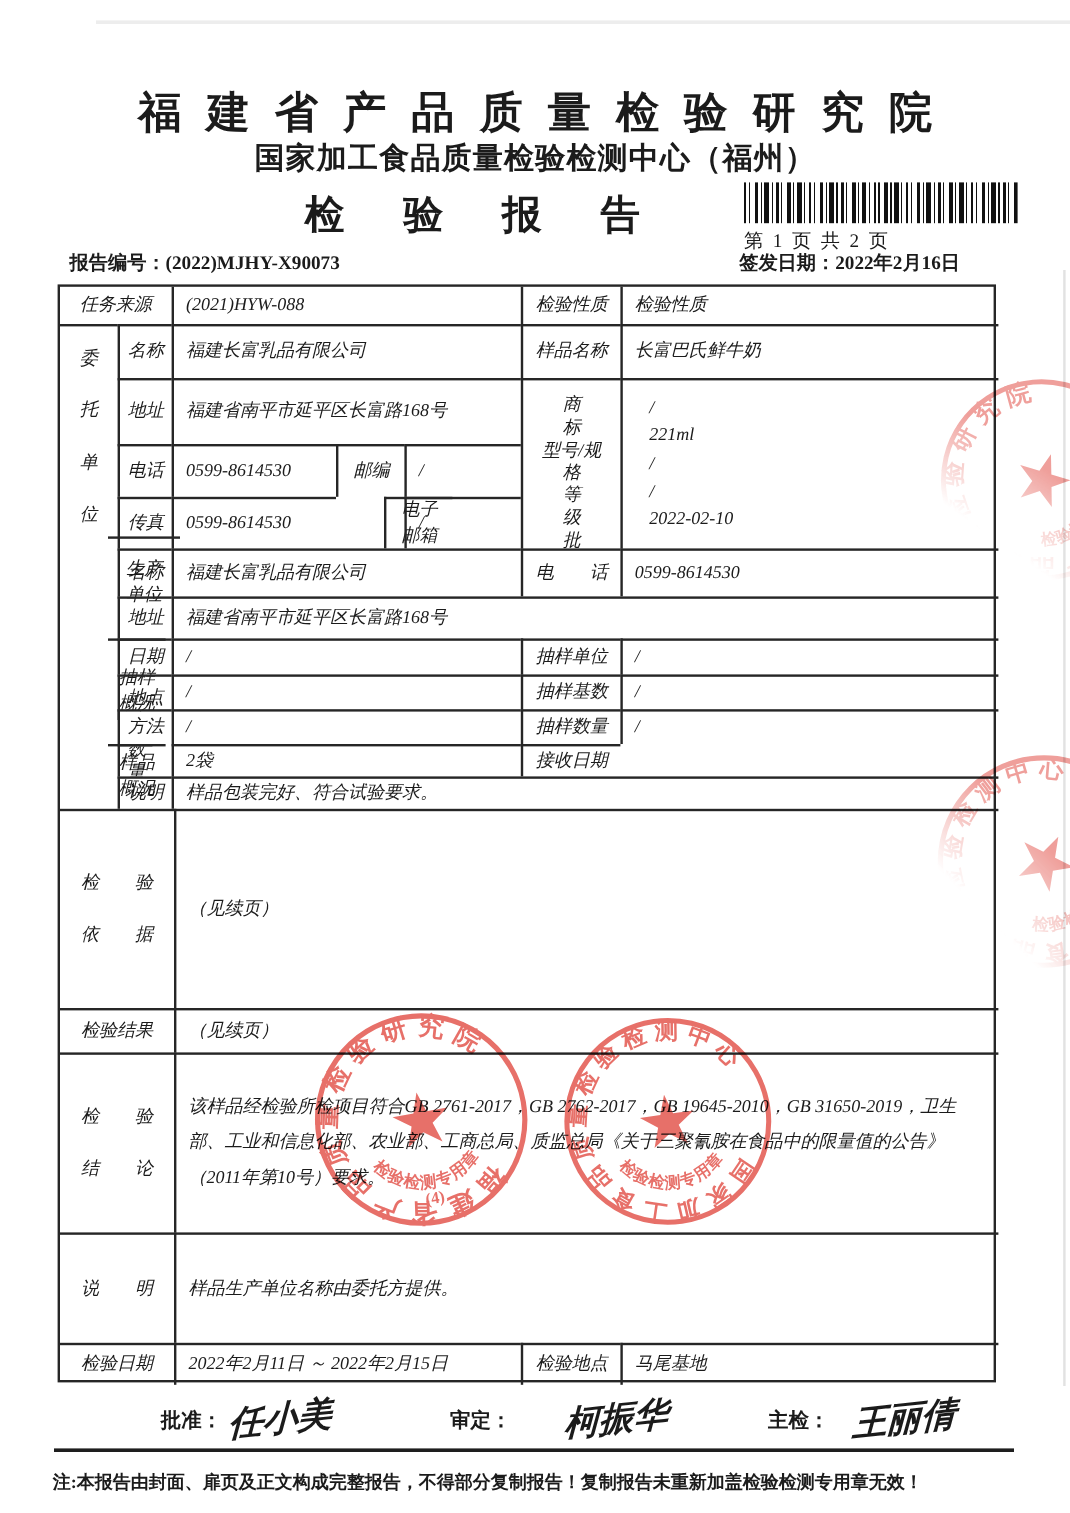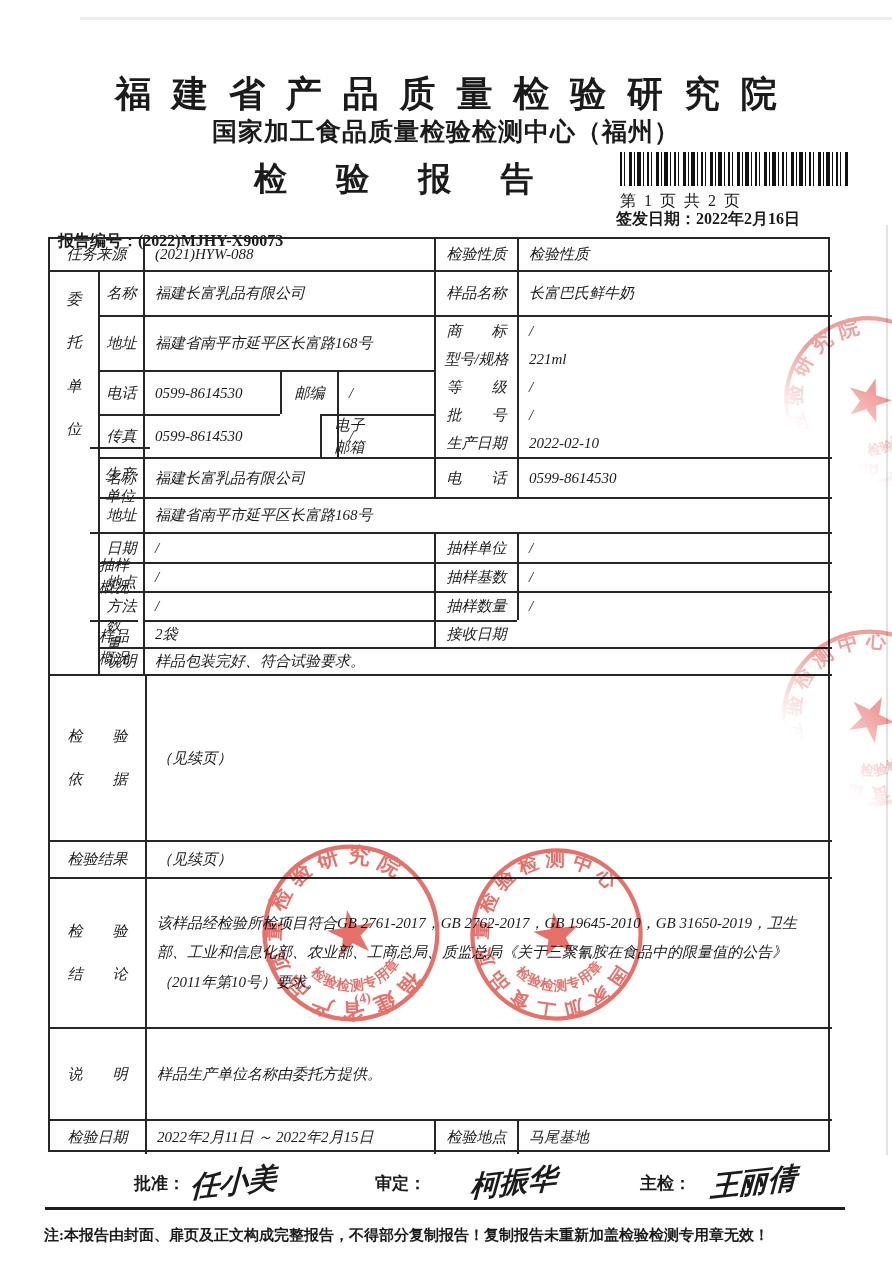--- a/index.html
+++ b/index.html
@@ -23,21 +23,21 @@
   
   .tbl{left:48px;top:237px;width:782px;height:915px;border:2px solid #262626;box-sizing:border-box;font-style:italic;}
   .c{position:absolute;box-sizing:border-box;border-left:2px solid #262626;border-top:2px solid #262626;
      display:flex;align-items:center;font-size:15px;overflow:hidden;line-height:1.25;}
   .nl{border-left:none;} .nt{border-top:none;}
   .lab{justify-content:center;text-align:center;white-space:pre-line;}
   .val{padding-left:10px;}
   .vert{line-height:2.9;}
   .two{line-height:1.45;margin-left:40px;}
   .gap2{line-height:2.9;}
-  .stack{flex-direction:column;justify-content:space-around;align-items:stretch;padding:0;}
+  .stack{flex-direction:column;justify-content:space-around;align-items:stretch;padding:12px;}
   .stack div{text-align:center;}
   .stackv div{text-align:left;padding-left:10px;}
   .concl{padding:8px 10px 8px 10px;line-height:1.95;align-items:center;}
 
   
   .sigl{top:1172px;font-size:17px;font-weight:bold;}
   .sig{top:1163px;font-size:29px;font-weight:bold;font-style:italic;transform:rotate(-6deg) skewX(-8deg);
        white-space:nowrap;}
   .rule{left:45px;top:1207px;width:800px;height:3px;background:#1e1e1e;}
   .note{left:44px;top:1226px;width:820px;font-size:15px;font-weight:bold;}
@@ -55,21 +55,21 @@
 <body>
 
 <div class="abs scanline"></div>
 <div class="abs edgeline"></div>
 
 <div class="abs title1">福建省产品质量检验研究院</div>
 <div class="abs title2">国家加工食品质量检验检测中心（福州）</div>
 <div class="abs title3">检 验 报 告</div>
 <div class="abs barcode"></div>
 <div class="abs pageinfo">第 1 页  共 2 页</div>
-<div class="abs metaline" style="left:58px;margin-top:22px;"><span>报告编号：</span><span>(2022)MJHY-X90073</span></div>
+<div class="abs metaline" style="left:58px;"><span>报告编号：</span><span>(2022)MJHY-X90073</span></div>
 <div class="abs metaline" style="left:616px;"><span>签发日期：</span><span>2022年2月16日</span></div>
 
 <div class="abs tbl">
 
   <div class="c lab nl nt" style="left:0;top:0;width:93px;height:31px">任务来源</div>
   <div class="c val nt" style="left:93px;top:0;width:291px;height:31px">(2021)HYW-088</div>
   <div class="c lab nt" style="left:384px;top:0;width:83px;height:31px">检验性质</div>
   <div class="c val nt" style="left:467px;top:0;width:315px;height:31px">检验性质</div>
 
   <div class="c lab vert nl" style="left:0;top:31px;width:48px;height:187px">委

